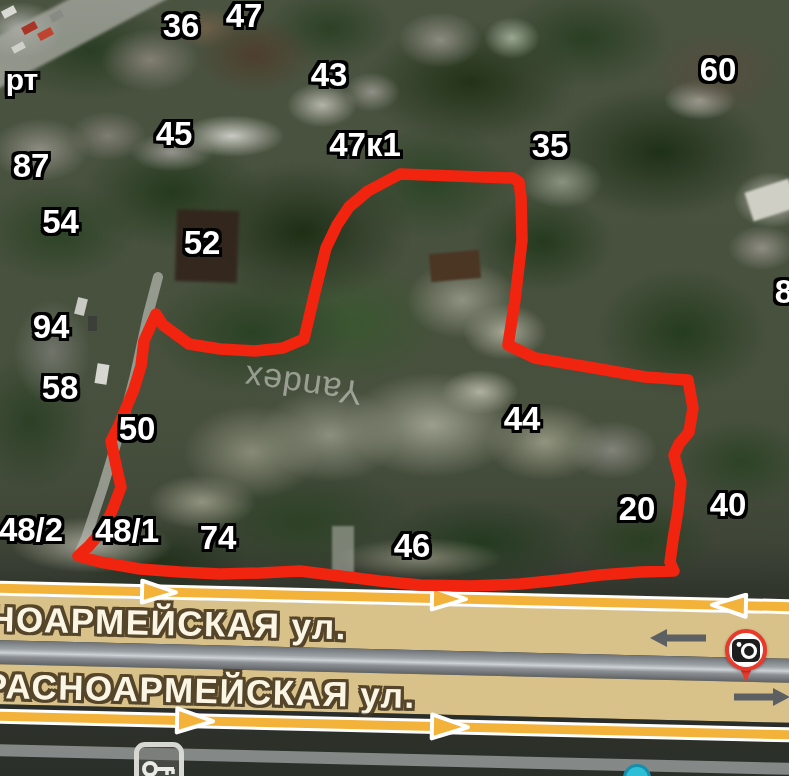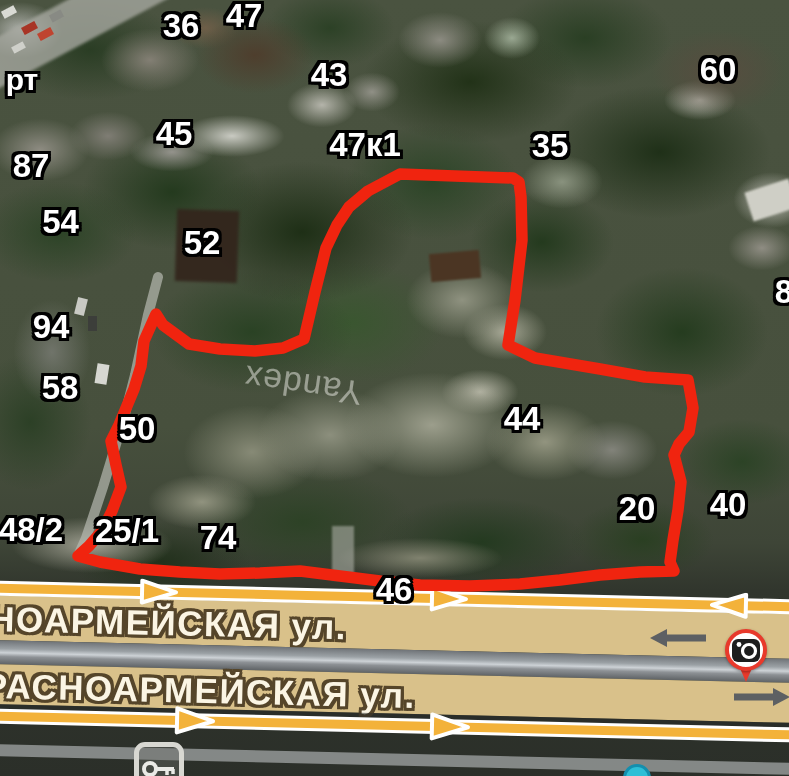--- a/index.html
+++ b/index.html
@@ -176,23 +176,23 @@
   <div class="lbl" style="left: 56px; top: 222px; padding-left: 9px;">54</div>
   <div class="lbl" style="left: 202px; top: 243px;">52</div>
   <div class="lbl" style="left: 51px; top: 327px;">94</div>
   <div class="lbl" style="left: 60px; top: 388px;">58</div>
   <div class="lbl" style="left: 522px; top: 395px; margin-top: 24px;">44</div>
   <div class="lbl" style="left: 137px; top: 429px; text-align: center;">50</div>
   <div class="lbl" style="left: 784px; top: 292px;">8</div>
   <div class="lbl" style="left: 728px; top: 505px;">40</div>
   <div class="lbl" style="left: 637px; top: 509px;">20</div>
   <div class="lbl" style="left: 31px; top: 530px;">48/2</div>
-  <div class="lbl" style="left: 127px; top: 531px;">25/1</div>
+  <div class="lbl" style="left: 127px; top: 531px;">48/1</div>
   <div class="lbl" style="left: 218px; top: 538px;">74</div>
-  <div class="lbl" style="left: 394px; top: 546px; margin-top: 44px;">46</div>
+  <div class="lbl" style="left: 412px; top: 546px;">46</div>
 
   <svg class="grayarrow" style="left:650px;top:628px;" width="56" height="20" viewBox="0 0 56 20">
     <path d="M56 10 H14" stroke="#5d6063" stroke-width="7"></path>
     <polygon points="17,1 0,10 17,19" fill="#5d6063"></polygon>
   </svg>
   <svg class="grayarrow" style="left:734px;top:687px;" width="56" height="20" viewBox="0 0 56 20">
     <path d="M0 10 H42" stroke="#5d6063" stroke-width="7"></path>
     <polygon points="39,1 56,10 39,19" fill="#5d6063"></polygon>
   </svg>
 

